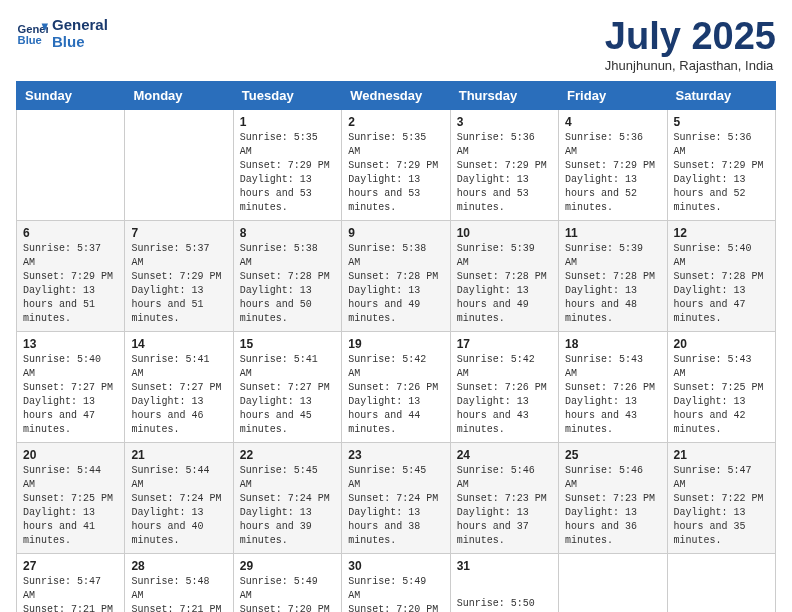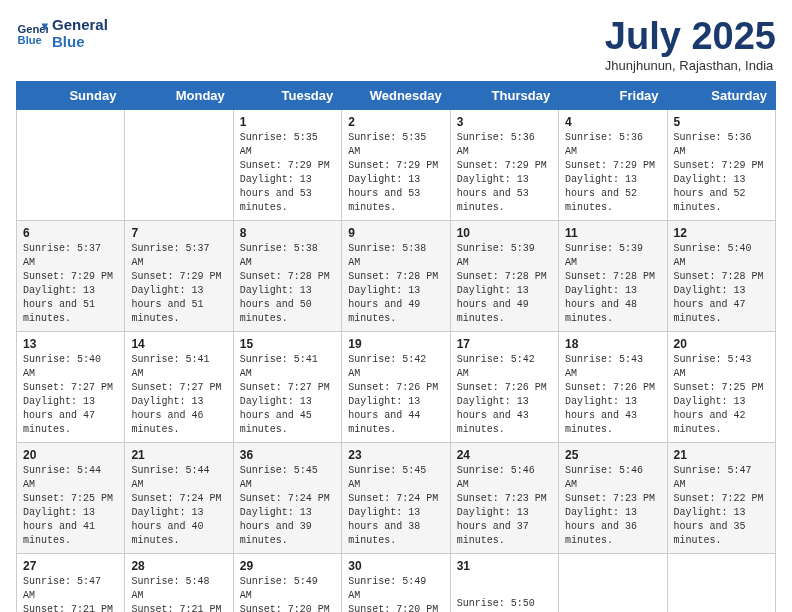--- a/index.html
+++ b/index.html
@@ -42,21 +42,21 @@
       width: 100%;
       border-collapse: collapse;
       border: 1px solid #ccc;
     }
     .calendar thead tr th {
       background-color: #2a6ebb;
       color: #fff;
       font-size: 13px;
       font-weight: bold;
       padding: 6px 8px;
-      text-align: right;
+      text-align: left;
       border: 1px solid #2a6ebb;
     }
     .calendar tbody tr td {
       vertical-align: top;
       width: calc(100% / 7);
       min-height: 80px;
       padding: 5px 6px;
       border: 1px solid #ccc;
       font-size: 10.5px;
       color: #222;
@@ -244,21 +244,21 @@
 Sunset: 7:25 PM
 Daylight: 13 hours and 41 minutes.</div>
         </td>
         <td>
           <span class="day-num">21</span>
           <div class="day-info" style="white-space: pre-line;">Sunrise: 5:44 AM
 Sunset: 7:24 PM
 Daylight: 13 hours and 40 minutes.</div>
         </td>
         <td>
-          <span class="day-num">36</span>
+          <span class="day-num">22</span>
           <div class="day-info" style="white-space: pre-line;">Sunrise: 5:45 AM
 Sunset: 7:24 PM
 Daylight: 13 hours and 39 minutes.</div>
         </td>
         <td>
           <span class="day-num">23</span>
           <div class="day-info" style="white-space: pre-line;">Sunrise: 5:45 AM
 Sunset: 7:24 PM
 Daylight: 13 hours and 38 minutes.</div>
         </td>

